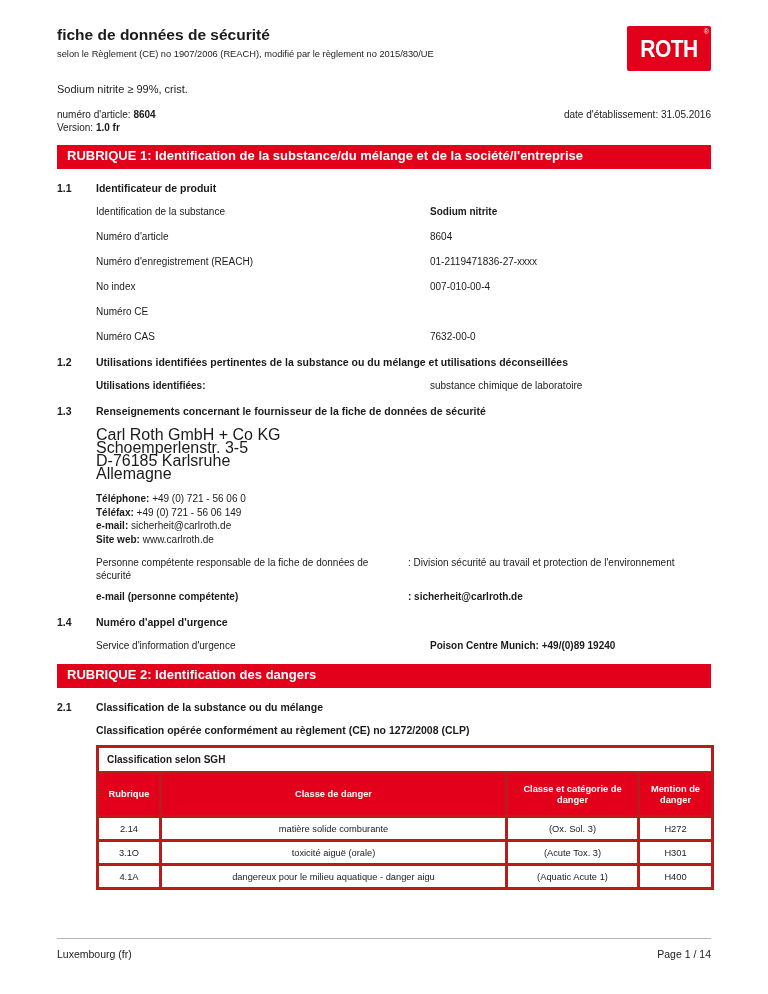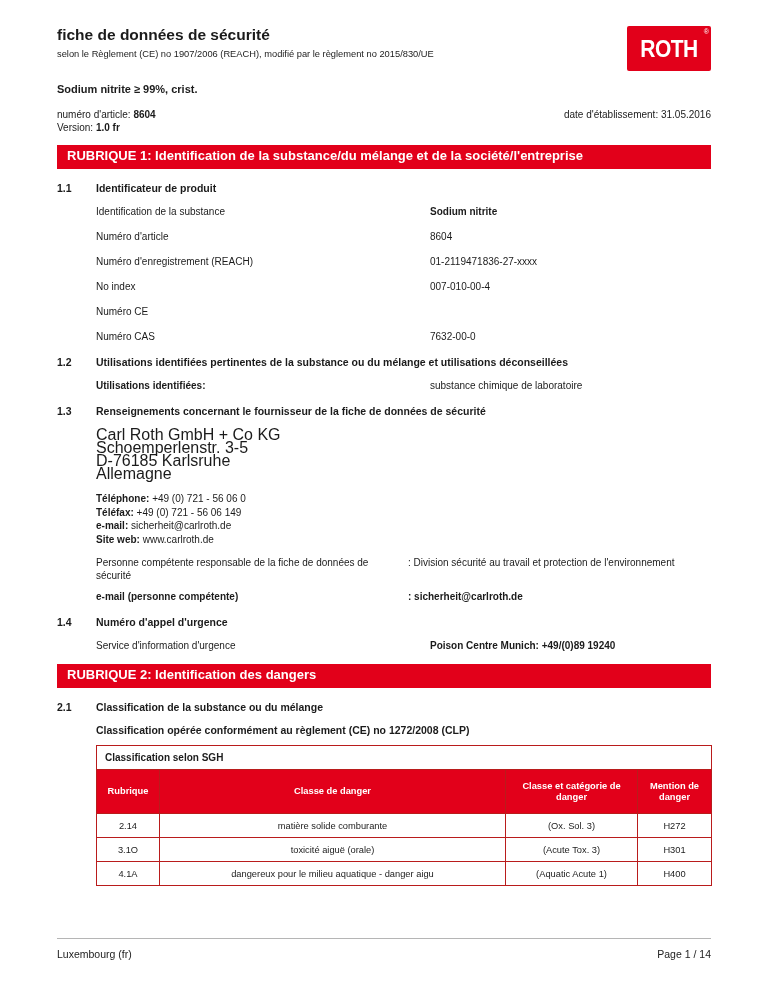--- a/index.html
+++ b/index.html
@@ -8,21 +8,21 @@
   .page { position: relative; width: 768px; height: 994px; overflow: hidden; background: #fff; }
   .content { padding: 26px 57px 0 57px; }
 
   .header { display: flex; justify-content: space-between; align-items: flex-start; margin-bottom: 12px; }
   .doc-title { font-size: 15.5px; font-weight: bold; }
   .doc-subtitle { font-size: 9.3px; margin-top: 5px; color: #222; }
   .logo { position: relative; width: 84px; height: 45px; background: var(--accent, #e2001a); display: flex; align-items: center; justify-content: center; border-radius: 2px; }
   .logo-text { color: #fff; font-weight: bold; font-size: 21px; letter-spacing: -0.5px; transform: scaleY(1.12); }
   .logo-reg { position: absolute; top: 2px; right: 2px; color: #fff; font-size: 7px; line-height: 7px; }
 
-  .product { font-size: 11px; font-weight: bold; margin-bottom: 13px; }
+  .product { font-size: 11px; font-weight: normal; margin-bottom: 13px; }
   .meta { display: flex; justify-content: space-between; margin-bottom: 11px; font-size: 10px; }
   .meta .line { line-height: 13px; }
 
   .banner { background: var(--accent, #e2001a); color: #fff; font-weight: bold; font-size: 13px; line-height: 16px; padding: 3px 10px 5px 10px; margin-bottom: 12px; }
   .banner .inner { max-width: 600px; display: block; }
 
   .sec-head { display: grid; grid-template-columns: 39px 1fr; font-weight: bold; font-size: 10.5px; line-height: 14px; margin-bottom: 10px; }
   .sec-body { margin-left: 39px; }
 
   .kv { display: grid; grid-template-columns: 334px 1fr; font-size: 10px; line-height: 13px; margin-bottom: 12px; }
@@ -30,21 +30,21 @@
   .kv .label { padding-right: 12px; }
   .bold { font-weight: bold; }
 
   .addr { line-height: 13px; margin-bottom: 12px; font-size: 16px; }
   .contacts { line-height: 13.5px; margin-bottom: 10px; font-size: 10px; }
   .sub-bold { font-weight: bold; font-size: 10.5px; margin-bottom: 9px; }
   .mb4 { margin-bottom: 4px; }
   .mb8 { margin-bottom: 8px; }
 
   .cls-table { width: 615px; border-collapse: collapse; table-layout: fixed; font-size: 9.3px; }
-  .cls-table td, .cls-table th { border: 1px solid #b91c1c; }
+  .cls-table td, .cls-table th { border: 3px solid #b91c1c; }
   .caption-cell { font-weight: bold; text-align: left; padding: 6px 8px; font-size: 10px; }
   .head-cell { background: var(--accent, #e2001a); color: #fff; font-weight: bold; text-align: center; vertical-align: middle; padding: 4px 3px; height: 44px; font-size: 9.3px; line-height: 11px; }
   .data-cell { text-align: center; vertical-align: middle; height: 24px; padding: 2px 4px; background: #fff; }
 
   .footer-rule { position: absolute; left: 57px; right: 57px; top: 938px; border-top: 1px solid #b5b5b5; }
   .footer { position: absolute; left: 57px; right: 57px; top: 948px; display: flex; justify-content: space-between; font-size: 10.5px; color: #222; gap: 40px; }
 </style>
 </head>
 <body>
 

